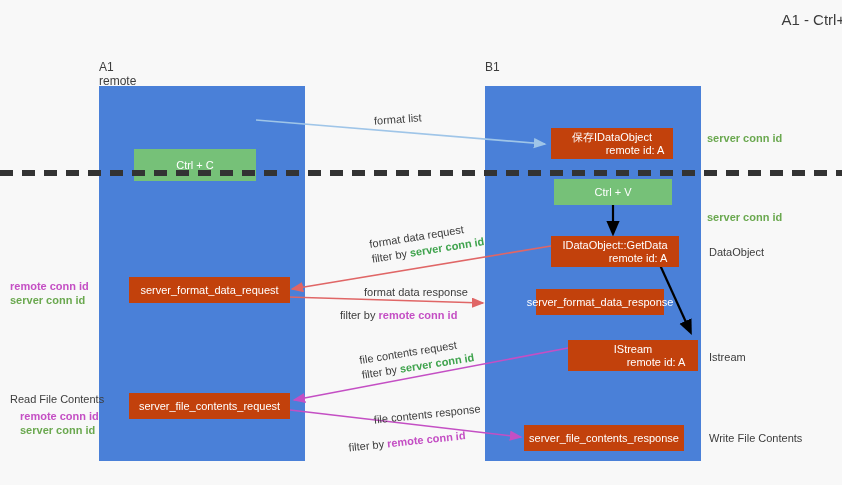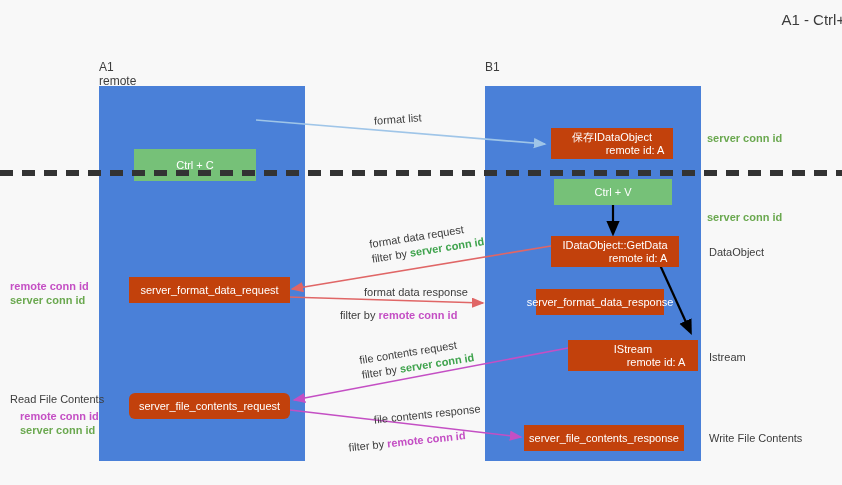--- a/index.html
+++ b/index.html
@@ -111,21 +111,21 @@
   </svg>
 
   <div class="node green" id="n-ctrlc" style="left:134px;top:104px;width:122px;height:32px;margin-top:45px;">
     <span>Ctrl + C</span>
   </div>
 
   <div class="node orange" id="n-fdreq" style="left:129px;top:277px;width:161px;height:26px;">
     <span>server_format_data_request</span>
   </div>
 
-  <div class="node orange" id="n-fcreq" style="left:129px;top:393px;width:161px;height:26px;border-radius:6px;">
+  <div class="node orange" id="n-fcreq" style="left:129px;top:393px;width:161px;height:26px;">
     <span>server_file_contents_request</span>
   </div>
 
   <div class="node orange" id="n-saveobj" style="left:551px;top:128px;width:122px;height:31px;">
     <span>保存IDataObject</span>
     <span class="l2">remote id: A</span>
   </div>
 
   <div class="node green" id="n-ctrlv" style="left:554px;top:179px;width:118px;height:26px;">
     <span>Ctrl + V</span>

